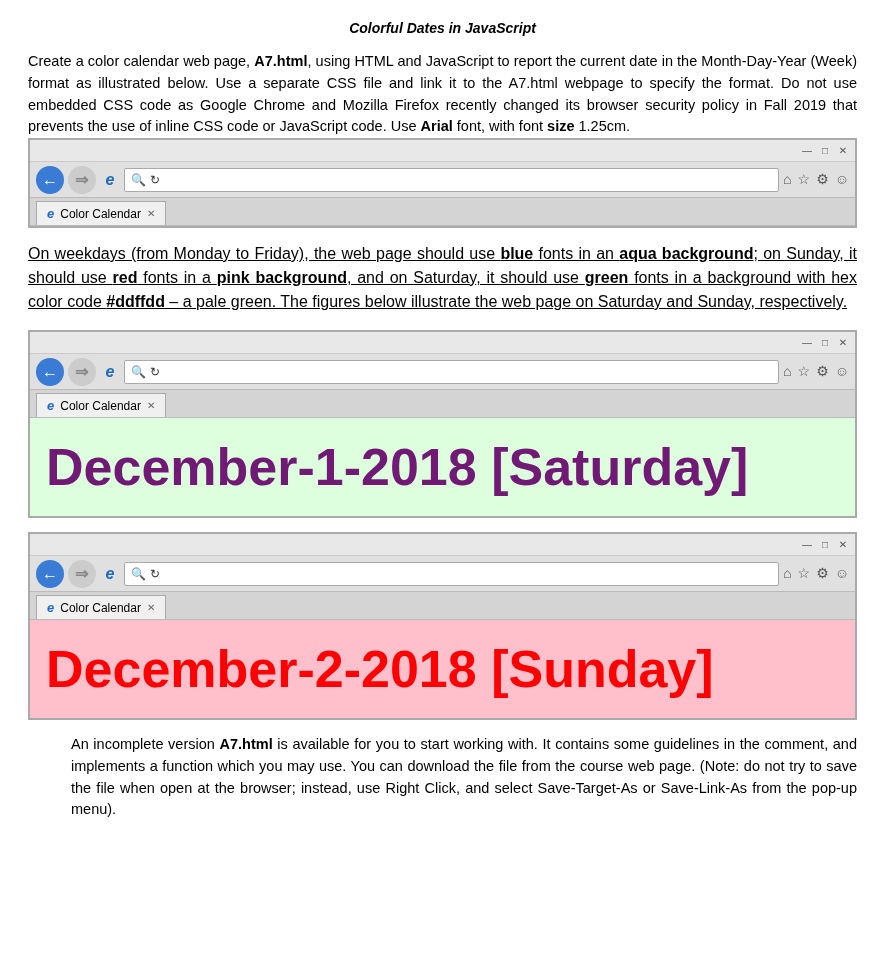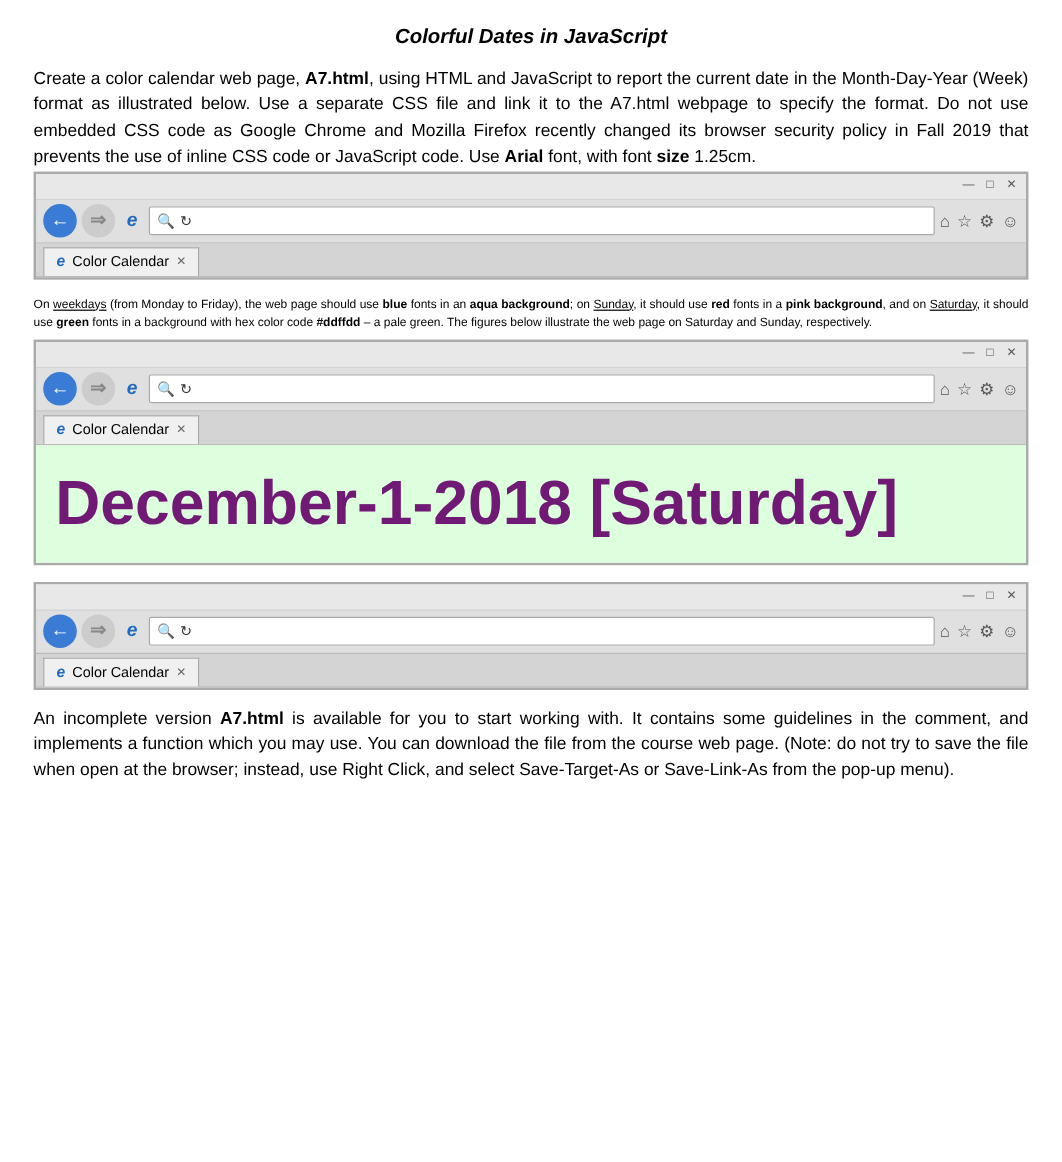--- a/index.html
+++ b/index.html
@@ -14,21 +14,21 @@
       font-size: 15px;
       line-height: 1.5;
       width: 885px;
       padding: 18px 28px 28px 28px;
     }
 
     .page-title {
       text-align: center;
       font-style: italic;
       font-weight: bold;
-      font-size: 17px;
+      font-size: 14px;
       margin-bottom: 12px;
     }
 
     .intro-text {
       text-align: justify;
       font-size: 14.5px;
     }
 
     .browser-window {
       border: 2px solid #aaa;
@@ -176,27 +176,29 @@
 
     .date-display-red {
       font-size: 52px;
       font-weight: bold;
       color: red;
       font-family: Arial, sans-serif;
     }
 
     .middle-text {
       text-align: justify;
-      margin-bottom: 6px;
-      font-size: 10px;
+      margin-bottom: 16px;
+      font-size: 16px;
+      text-decoration: underline;
     }
 
     .footer-text {
       text-align: justify;
       font-size: 14.5px;
+      margin-left: 43px;
     }
 
     .toolbar-right {
       display: flex;
       align-items: center;
       gap: 6px;
       margin-left: auto;
     }
 
     .toolbar-icon {
@@ -305,17 +307,20 @@
       <span class="toolbar-icon">☺</span>
     </div>
   </div>
   <div class="tab-bar">
     <div class="tab">
       <span style="color:#1e6bbf; font-style:italic; font-weight:bold; font-size:13px;">e</span>
       <span>Color Calendar</span>
       <span class="tab-close">✕</span>
     </div>
   </div>
+  <div class="browser-content-pink">
+    <div class="date-display-red">December-2-2018 [Sunday]</div>
+  </div>
 </div>
 
 <p class="footer-text">
   <span>An incomplete version </span><strong>A7.html</strong><span> is available for you to start working with.  It contains some guidelines in the comment, and implements a function which you may use.  You can download the file from the course web page.  (Note: do not try to save the file when open at the browser; instead, use Right Click, and select Save-Target-As or Save-Link-As from the pop-up menu).</span>
 </p>
 
 </body></html>

